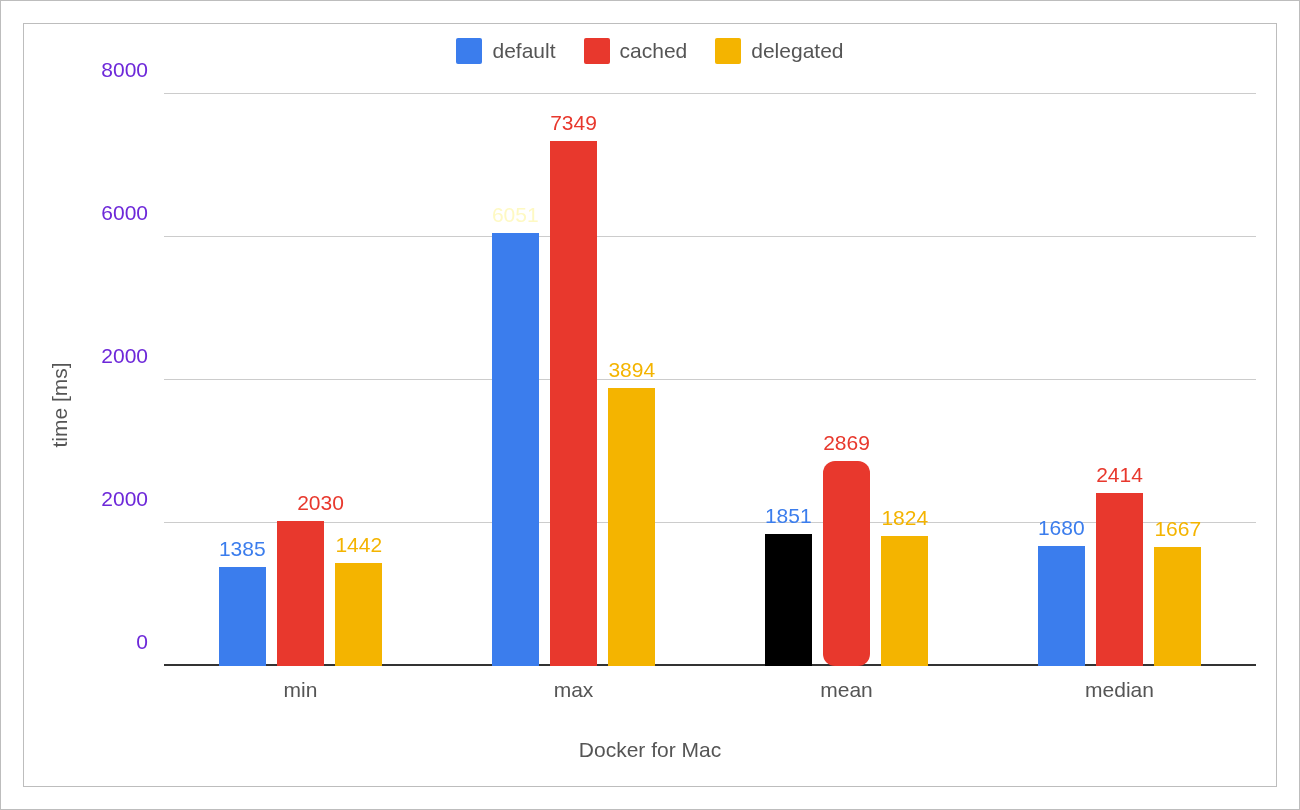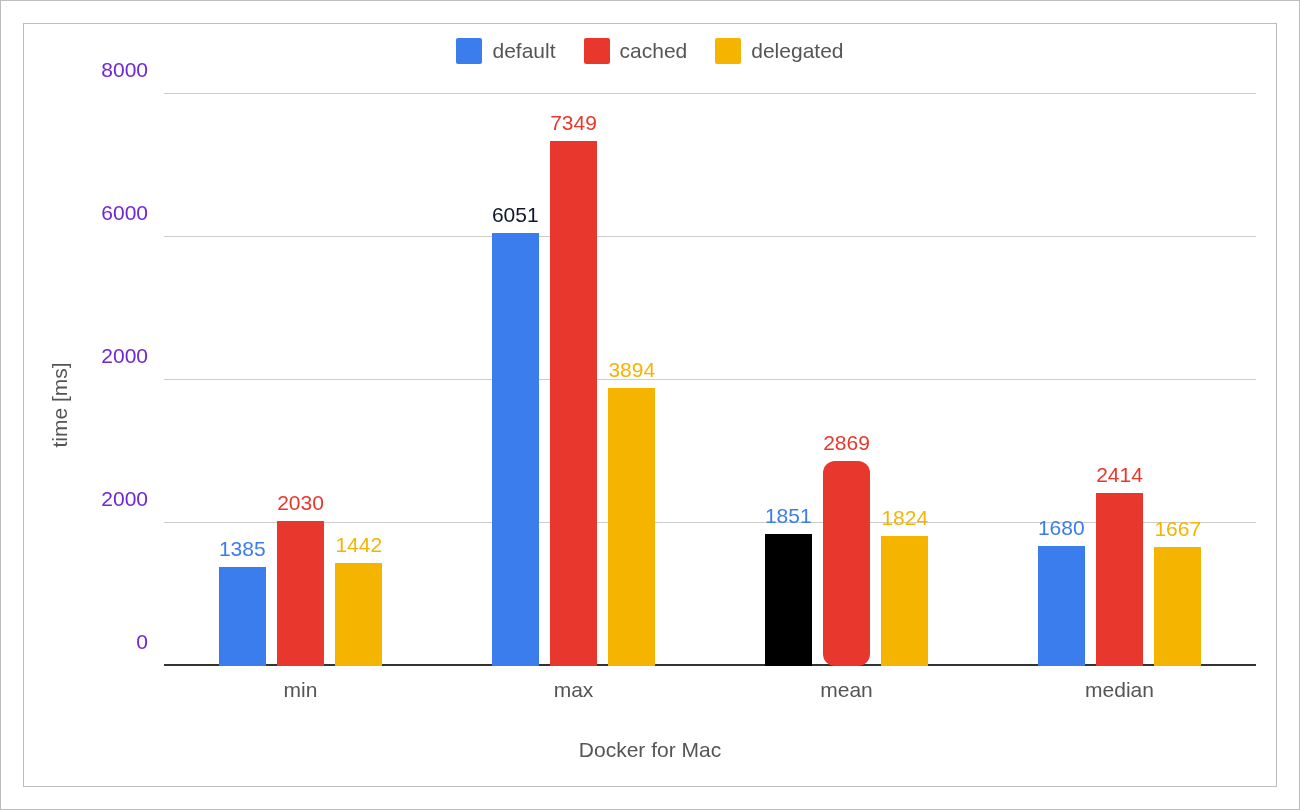--- a/index.html
+++ b/index.html
@@ -140,30 +140,30 @@
         <div class="gridline" style="bottom: 75%;"></div>
         <span class="ytick" style="bottom: 75%;">6000</span>
         <div class="gridline" style="bottom: 100%;"></div>
         <span class="ytick" style="bottom: 100%;">8000</span>
         <div class="group" style="left: 0%; width: 25%;">
           <span class="cat-label">min</span>
           <div class="bar" style="left: 20%; width: 17.3333%; height: 17.3125%; background: rgb(59, 125, 237);">
             <span class="val-label" style="color: rgb(59, 125, 237);">1385</span>
           </div>
           <div class="bar" style="left: 41.3333%; width: 17.3333%; height: 25.375%; background: rgb(232, 56, 45);">
-            <span class="val-label" style="color: rgb(232, 56, 45);">2030</span>
+            <span class="val-label" style="color: rgb(232, 56, 45); margin-left: 20px;">2030</span>
           </div>
           <div class="bar" style="left: 62.6667%; width: 17.3333%; height: 18.025%; background: rgb(244, 180, 0);">
             <span class="val-label" style="color: rgb(244, 180, 0);">1442</span>
           </div>
         </div>
         <div class="group" style="left: 25%; width: 25%;">
           <span class="cat-label">max</span>
           <div class="bar" style="left: 20%; width: 17.3333%; height: 75.6375%; background: rgb(59, 125, 237);">
-            <span class="val-label" style="color: #0f172a;">6051</span>
+            <span class="val-label" style="color: #fef9c3;">6051</span>
           </div>
           <div class="bar" style="left: 41.3333%; width: 17.3333%; height: 91.8625%; background: rgb(232, 56, 45);">
             <span class="val-label" style="color: rgb(232, 56, 45);">7349</span>
           </div>
           <div class="bar" style="left: 62.6667%; width: 17.3333%; height: 48.675%; background: rgb(244, 180, 0);">
             <span class="val-label" style="color: rgb(244, 180, 0);">3894</span>
           </div>
         </div>
         <div class="group" style="left: 50%; width: 25%;">
           <span class="cat-label">mean</span>

